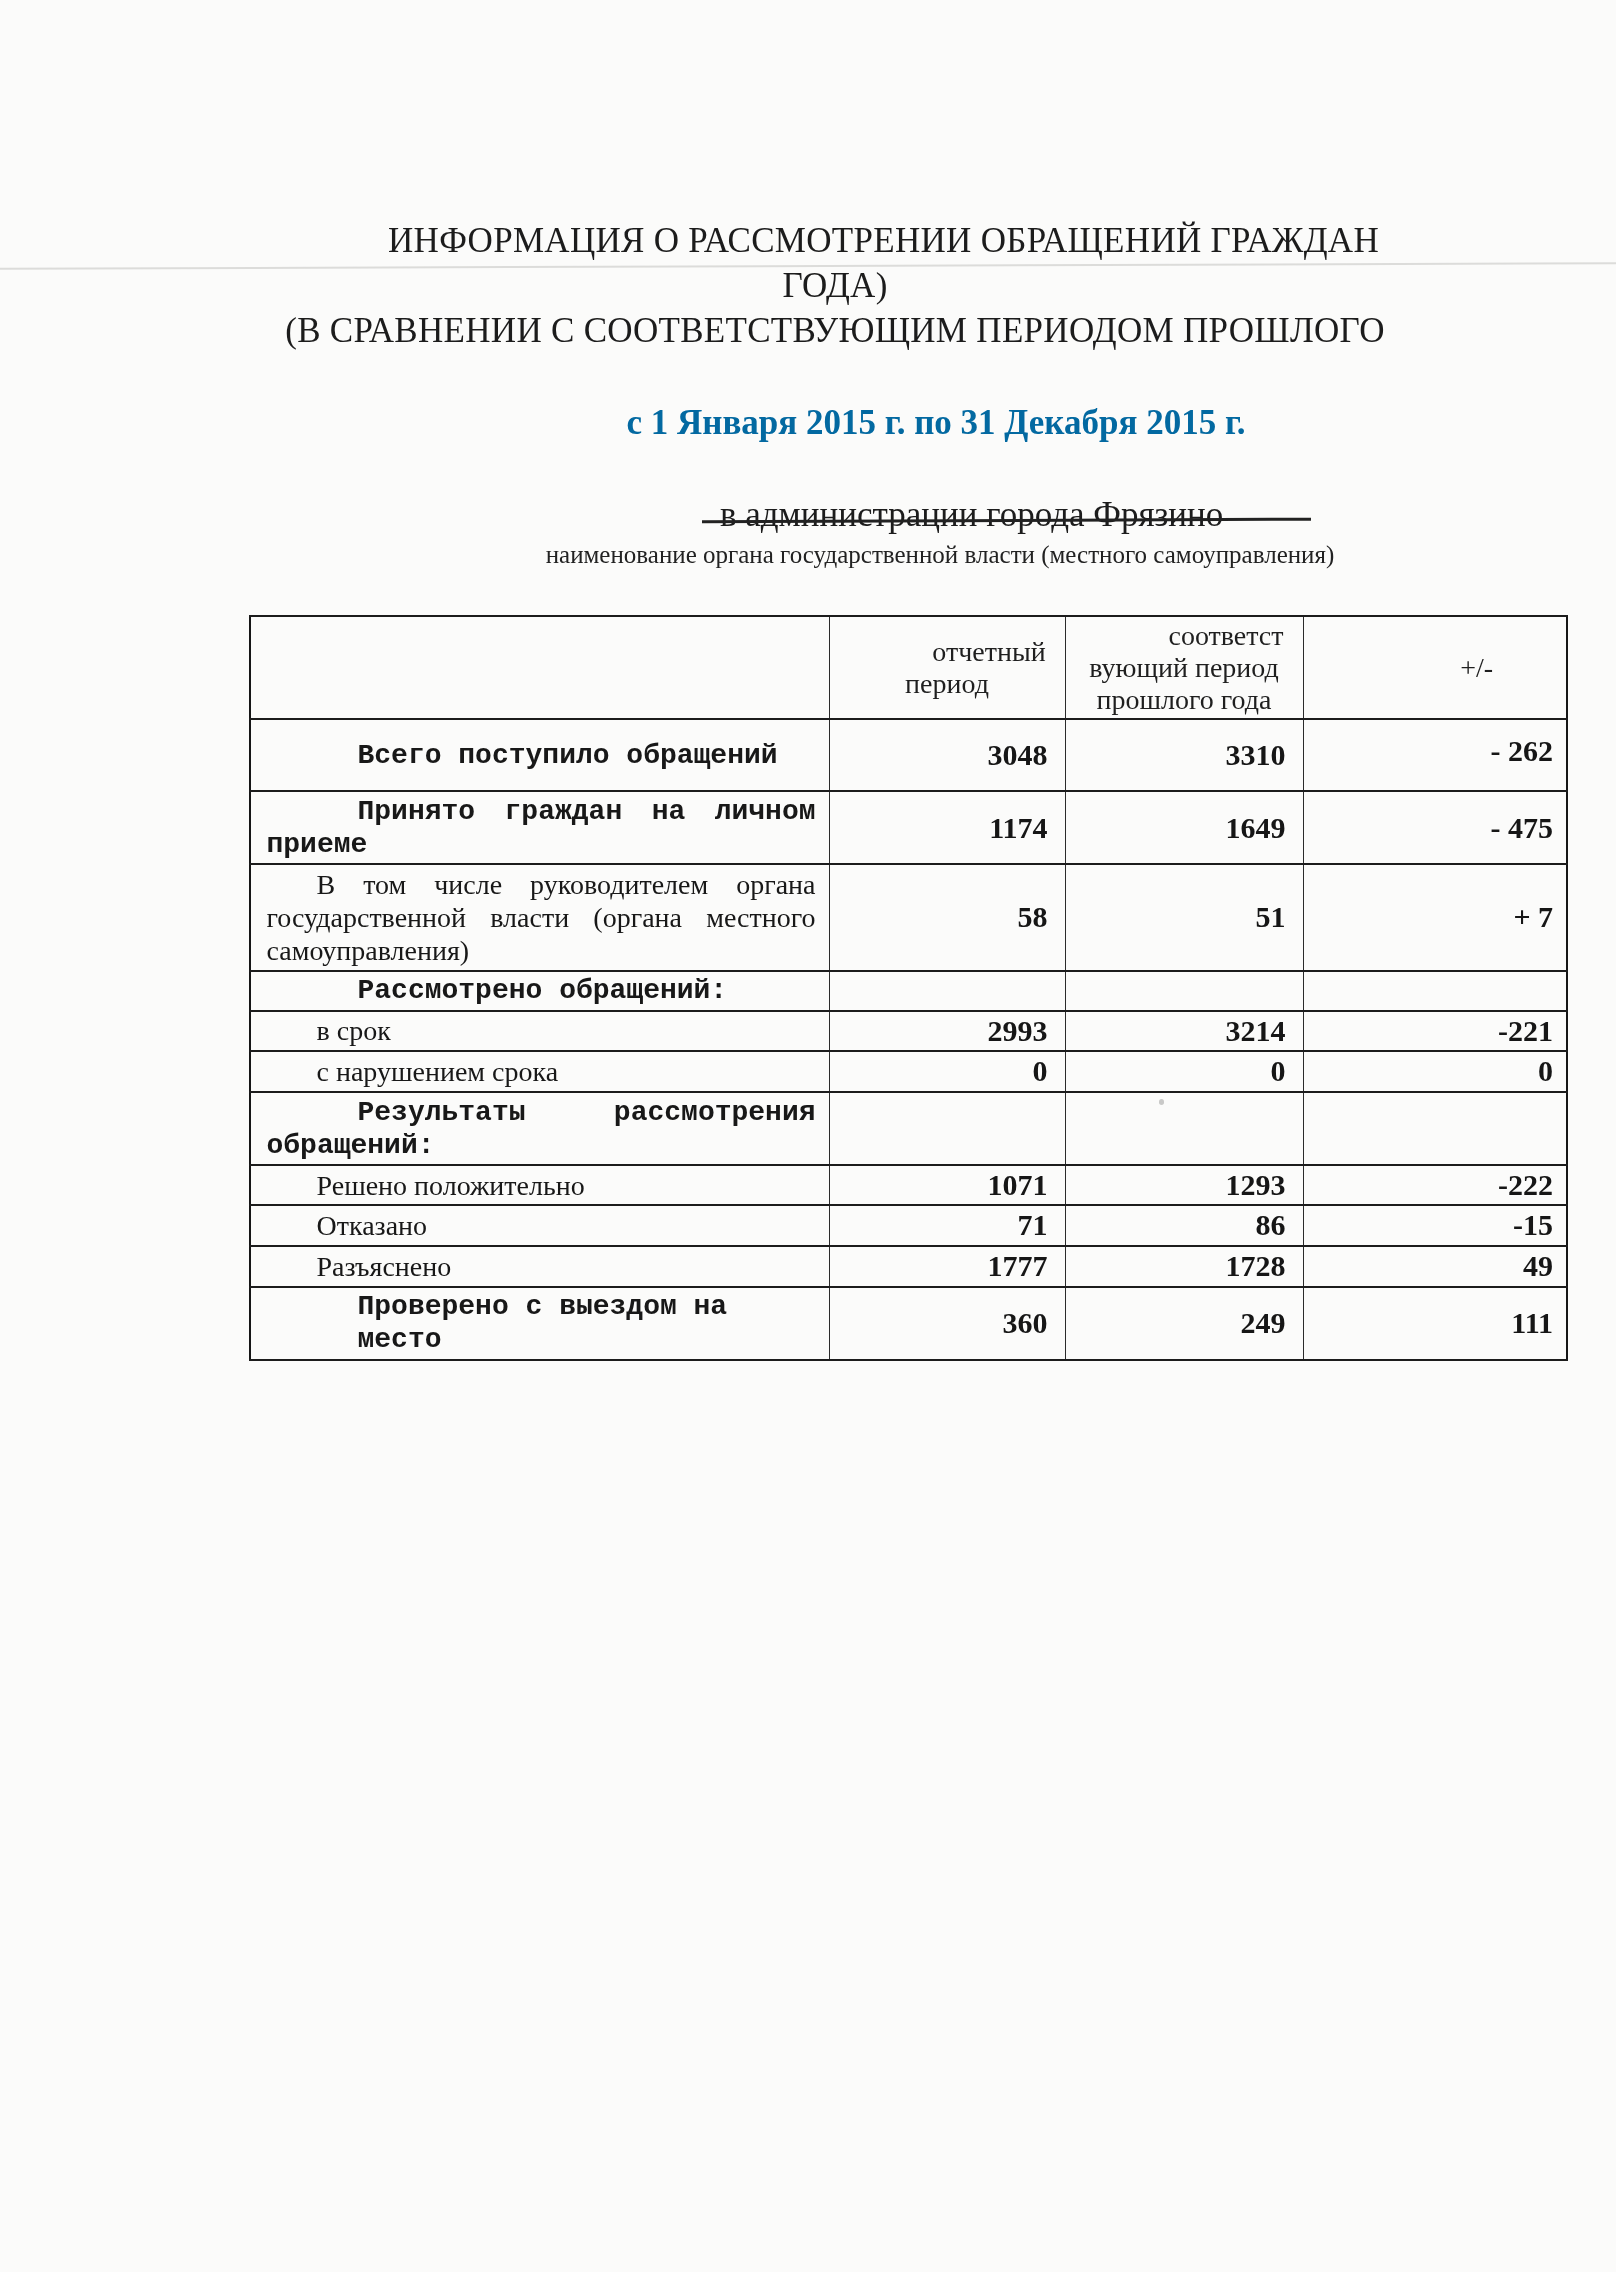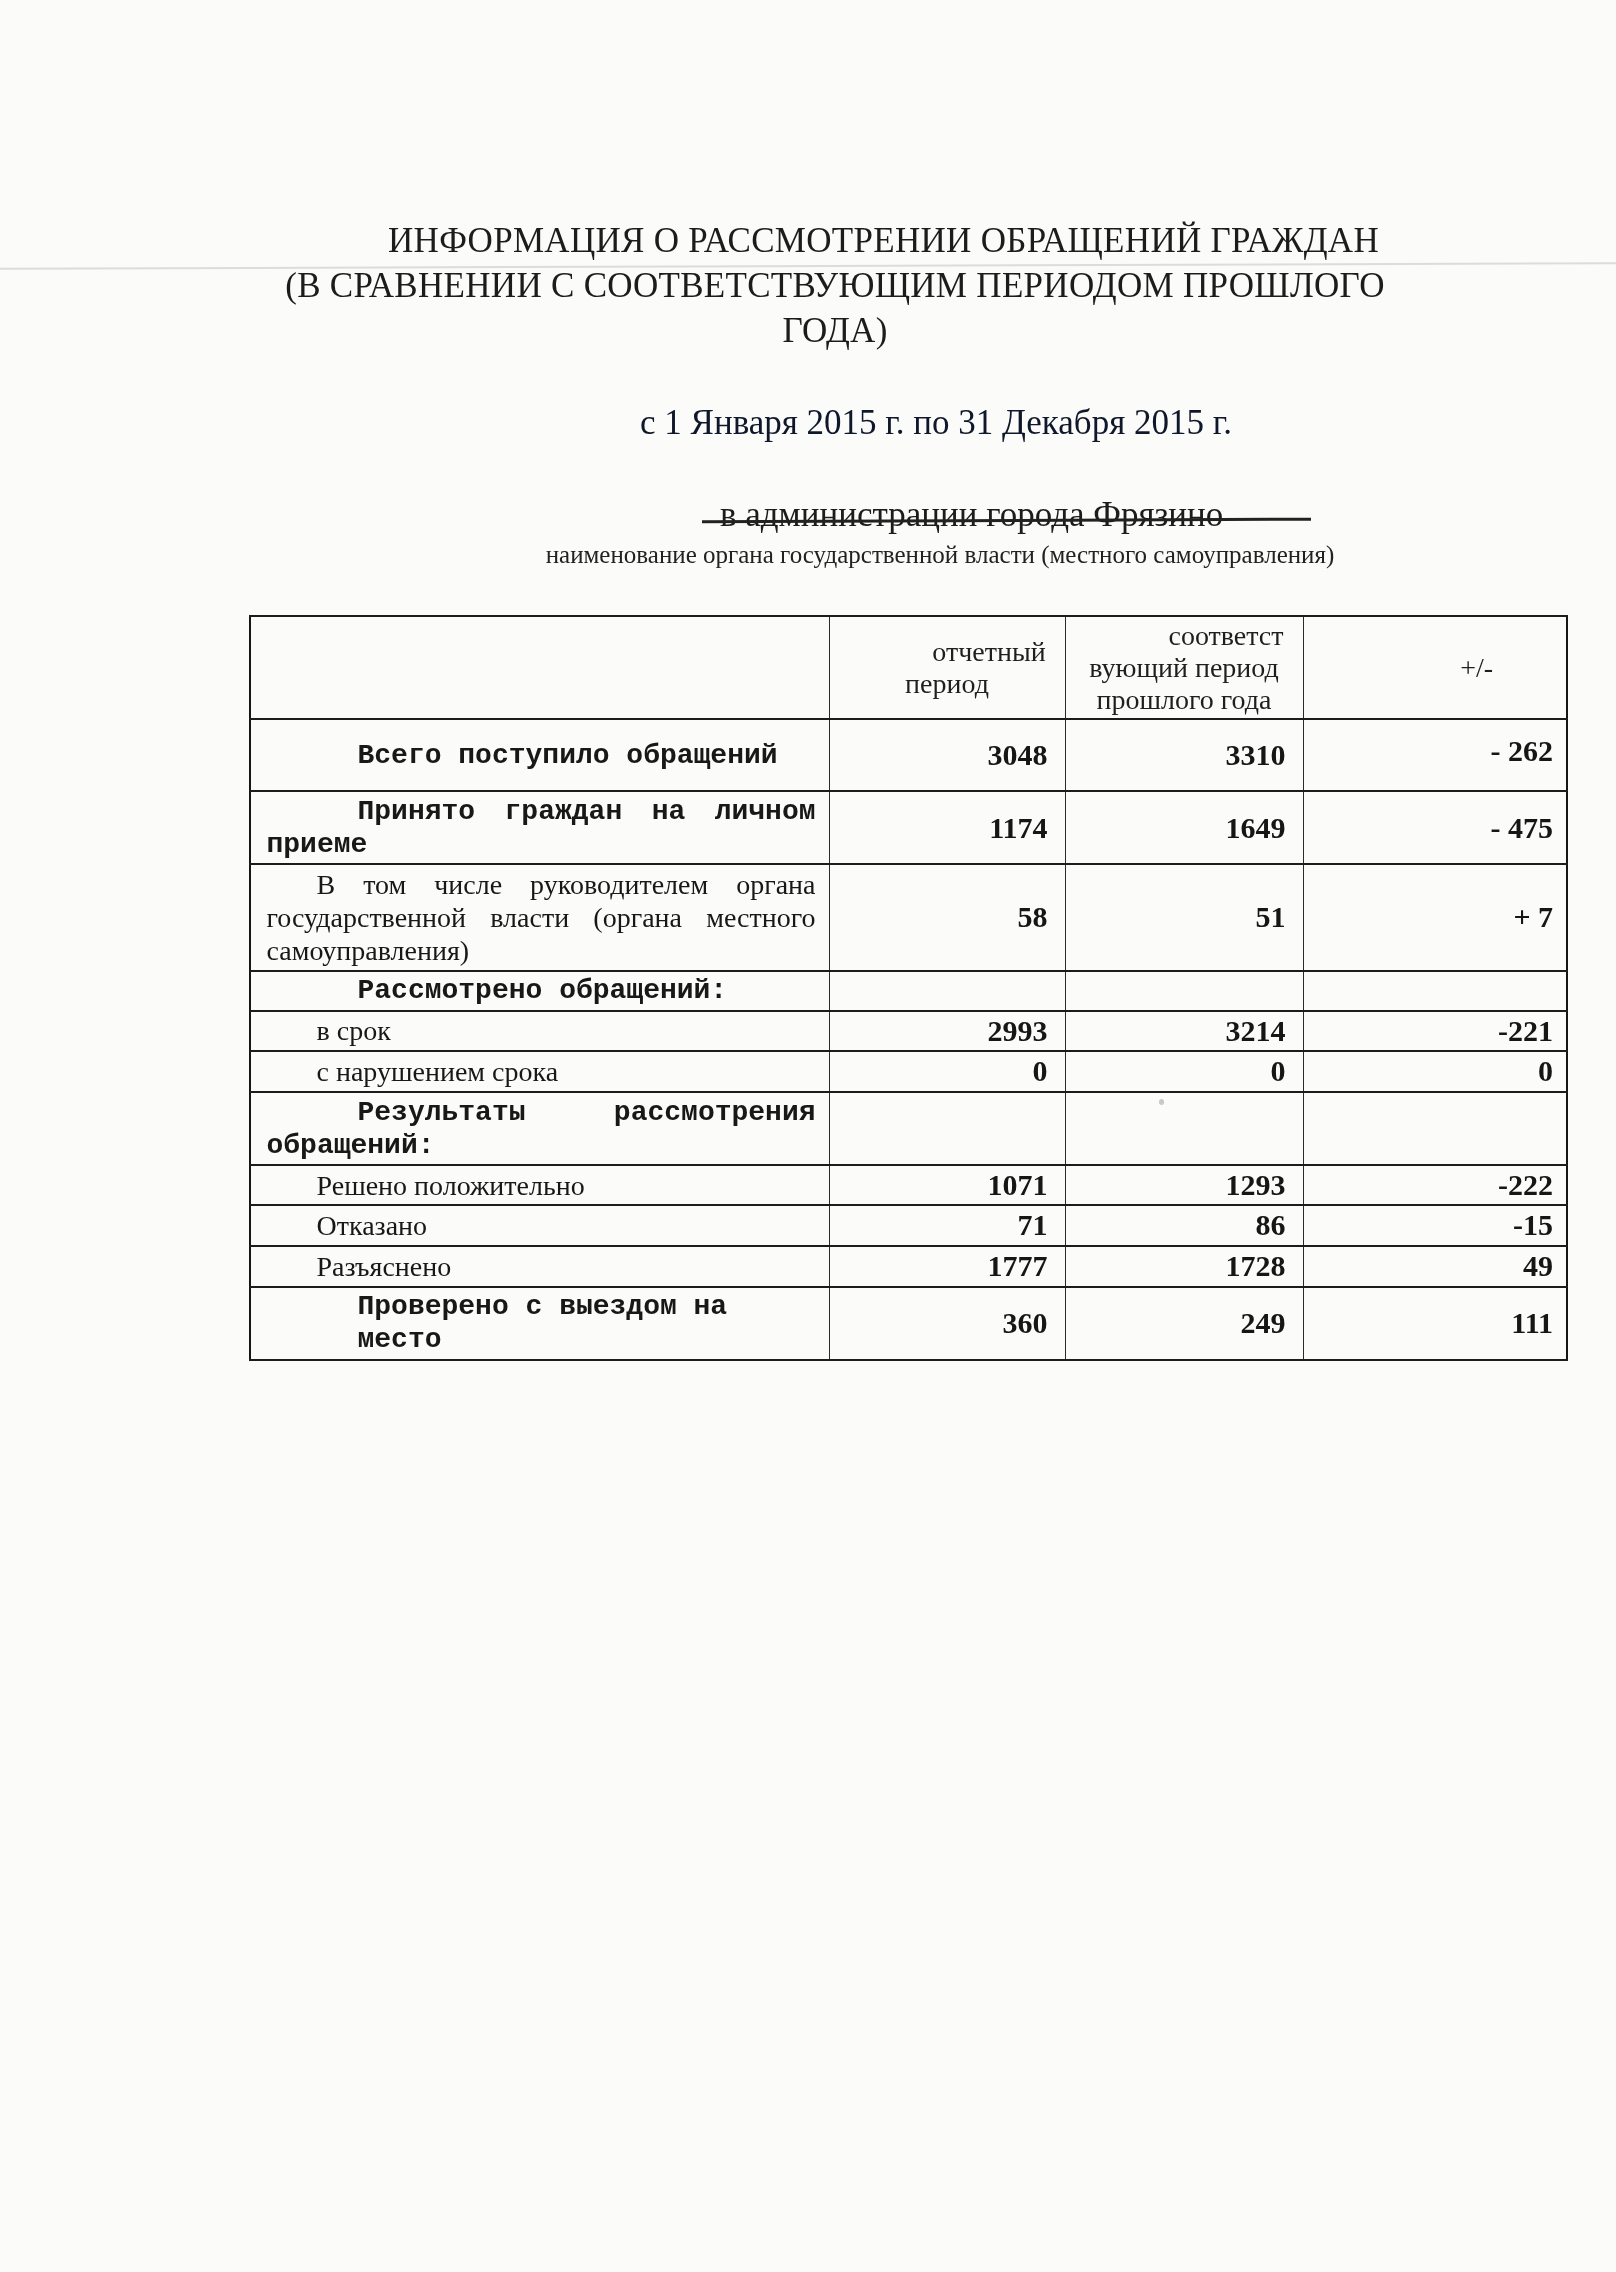--- a/index.html
+++ b/index.html
@@ -23,21 +23,21 @@
   
   .title{
     position:absolute;left:213px;top:218px;width:1244px;
     font-size:35px;line-height:45px;text-align:center;
     color:#1c1c1c;letter-spacing:0.3px;
   }
   .title .shift{padding-left:97px;}
   
   .period{
     position:absolute;left:256px;top:403px;width:1360px;
-    font-size:35px;text-align:center;color:#0f172a;
+    font-size:35px;text-align:center;color:#0369a1;font-weight:bold;
   }
   
   .org{
     position:absolute;left:720px;top:495px;
     font-size:35px;white-space:nowrap;color:#1c1c1c;
   }
   .org-strike{
     position:absolute;left:702px;top:519px;width:609px;height:3.2px;
     background:#222;transform:rotate(-0.25deg);
   }
@@ -70,22 +70,22 @@
   td.hdr{font-size:28px;line-height:32px;text-align:center;color:#1f1f1f;padding:2.6px 6.4px;}
   .hshift{padding-left:84px;}
 </style>
 </head>
 <body>
 
 <div class="artifact-line"></div>
 
 <div class="title">
   <div class="shift">ИНФОРМАЦИЯ О РАССМОТРЕНИИ ОБРАЩЕНИЙ ГРАЖДАН</div>
+  <div>ГОДА)</div>
   <div>(В СРАВНЕНИИ С СООТВЕТСТВУЮЩИМ ПЕРИОДОМ ПРОШЛОГО</div>
-  <div>ГОДА)</div>
 </div>
 
 <div class="period">с 1 Января 2015 г. по 31 Декабря 2015 г.</div>
 
 <div class="org">в администрации города Фрязино</div>
 <div class="org-strike"></div>
 <div class="org-caption">наименование органа государственной власти (местного самоуправления)</div>
 
 <table class="report">
   <colgroup>

